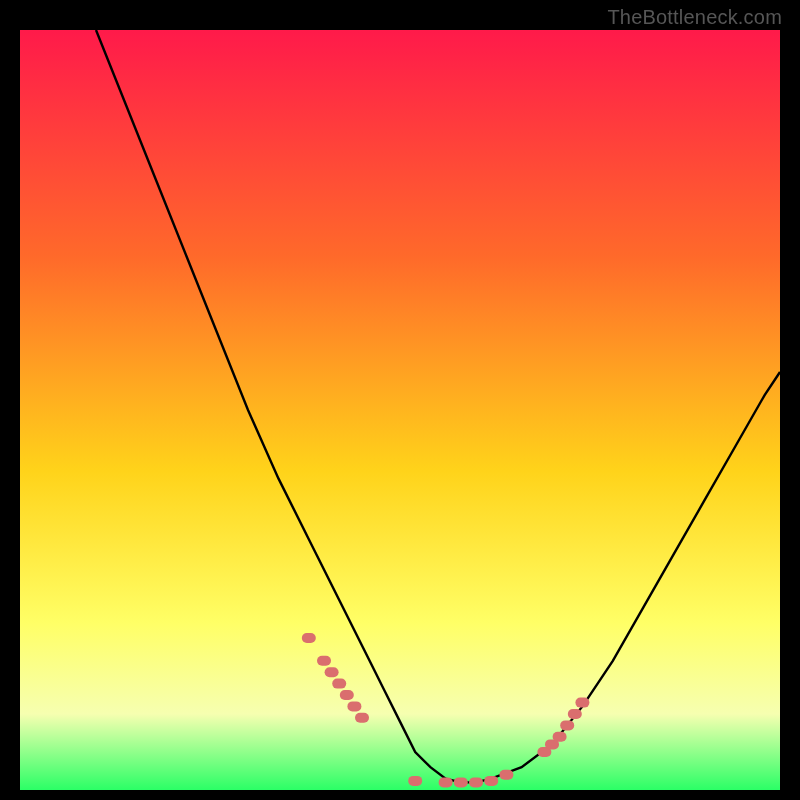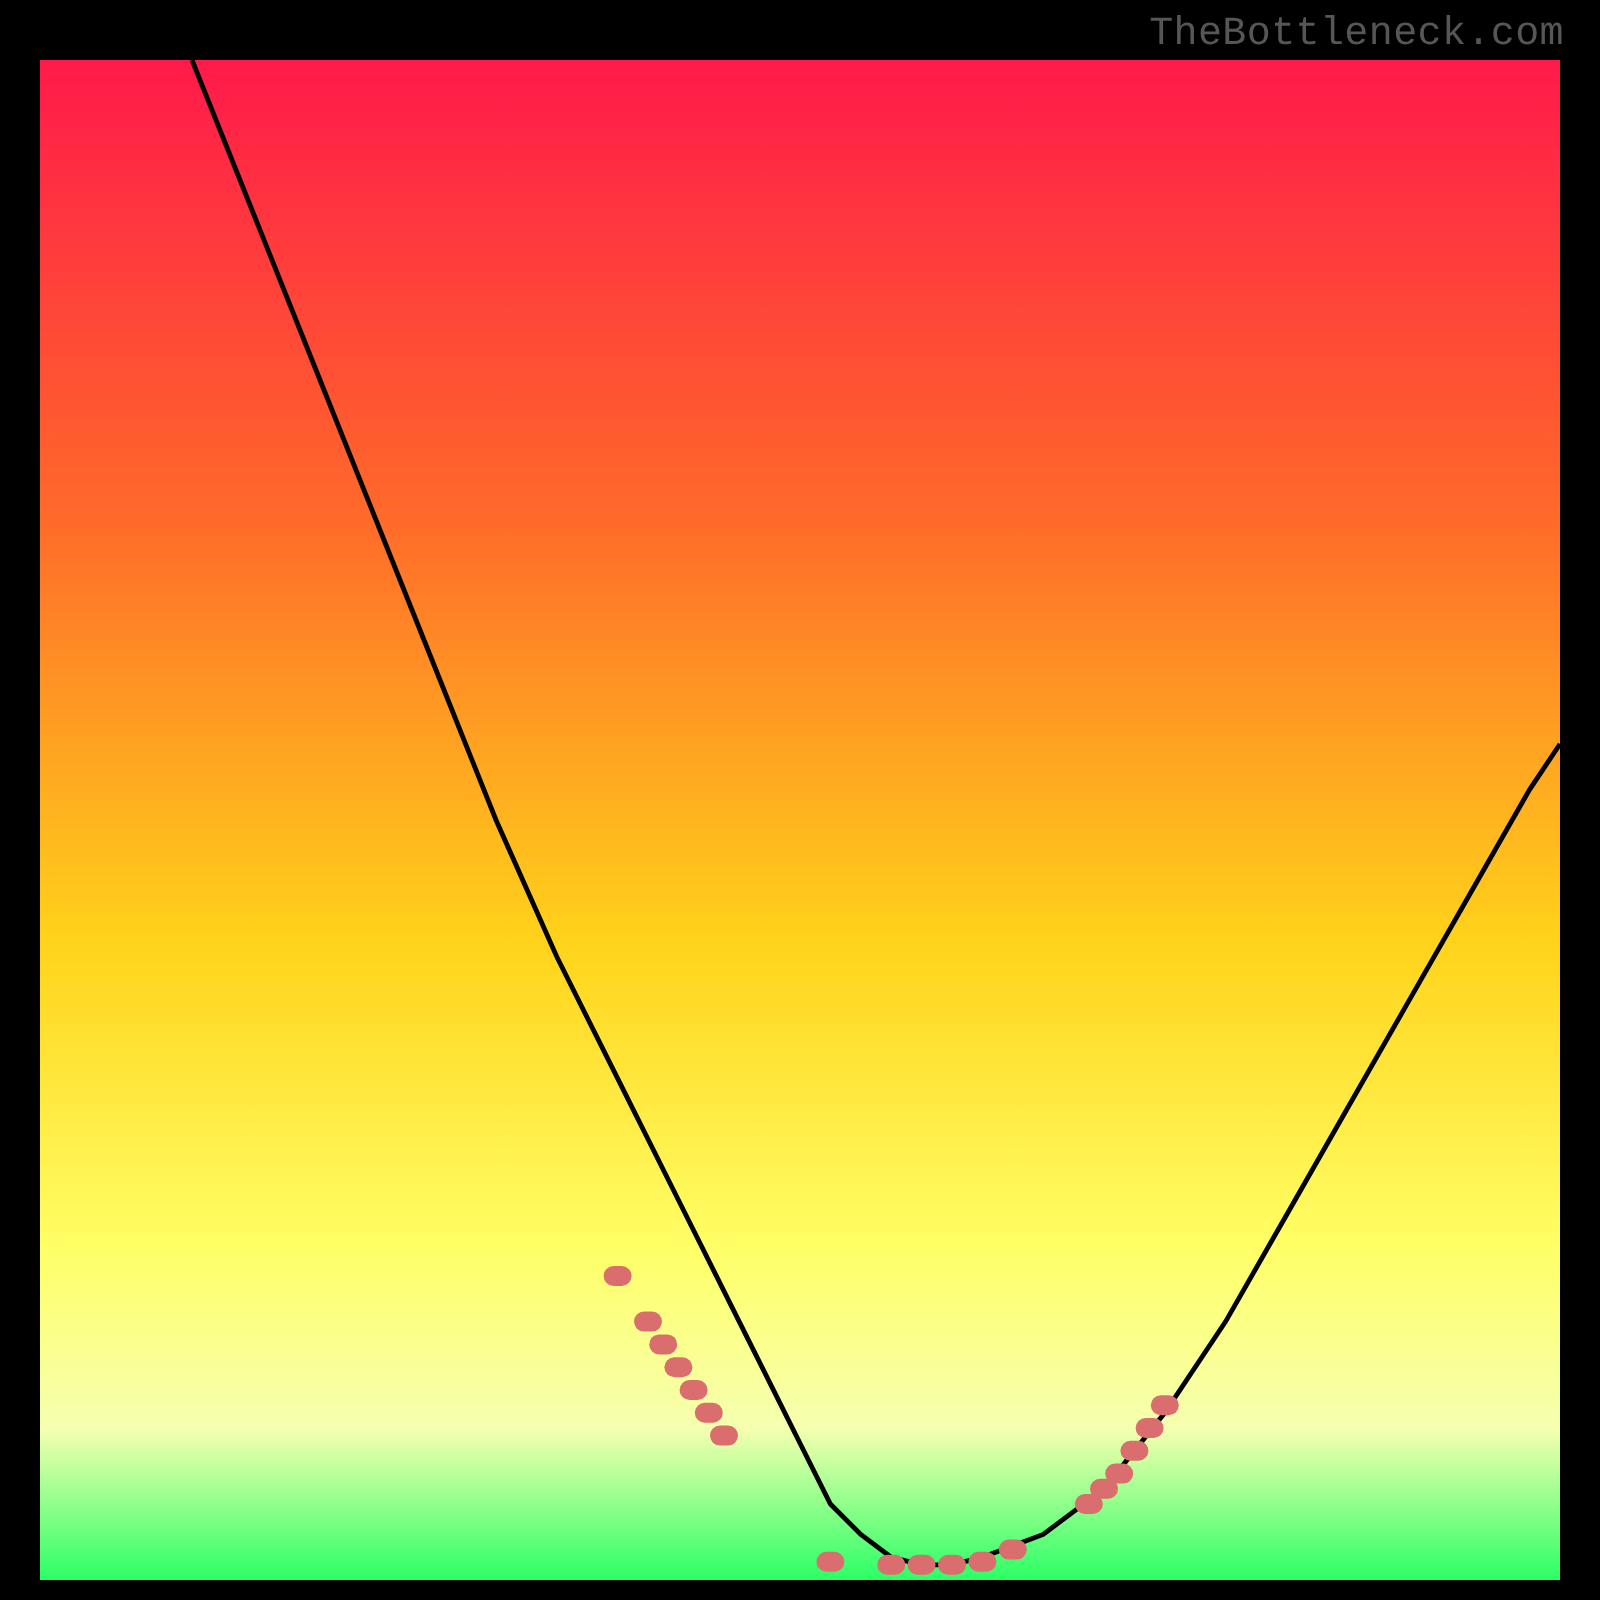--- a/index.html
+++ b/index.html
@@ -22,21 +22,21 @@
     position: absolute;
     left: 0;
     top: 0;
     width: 760px;
     height: 760px;
   }
   .watermark {
     position: absolute;
     top: 6px;
     right: 18px;
-    font-family: Liberation Mono, monospace;
+    font-family: Liberation Sans, sans-serif;
     font-size: 20px;
     color: #565656;
     letter-spacing: 0.2px;
   }
 </style>
 </head>
 <body>
 
 <div class="frame">
   <svg class="plot-area" viewBox="0 0 760 760" preserveAspectRatio="none">

